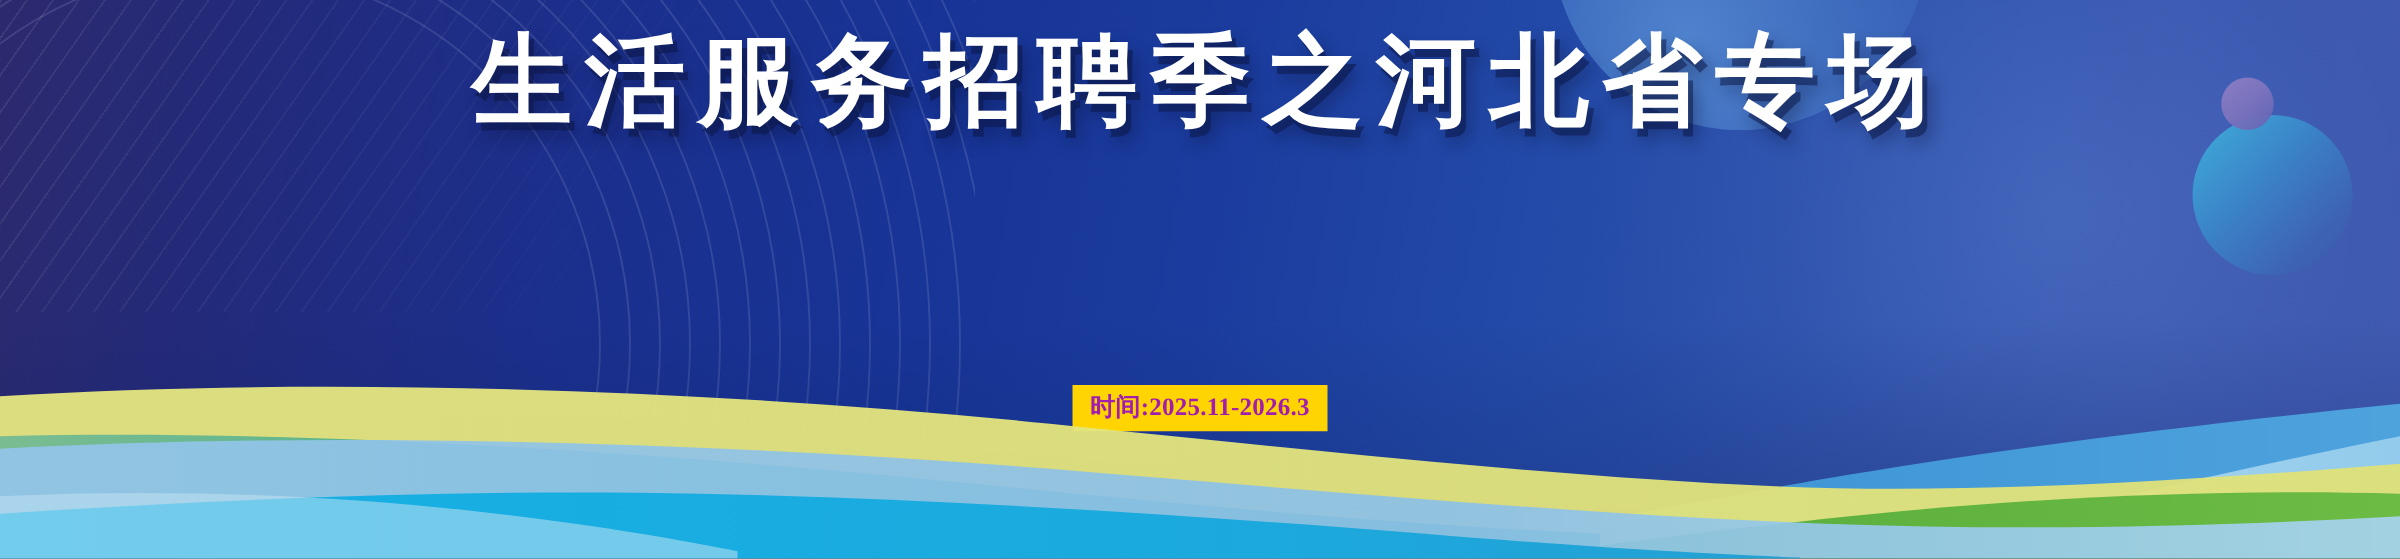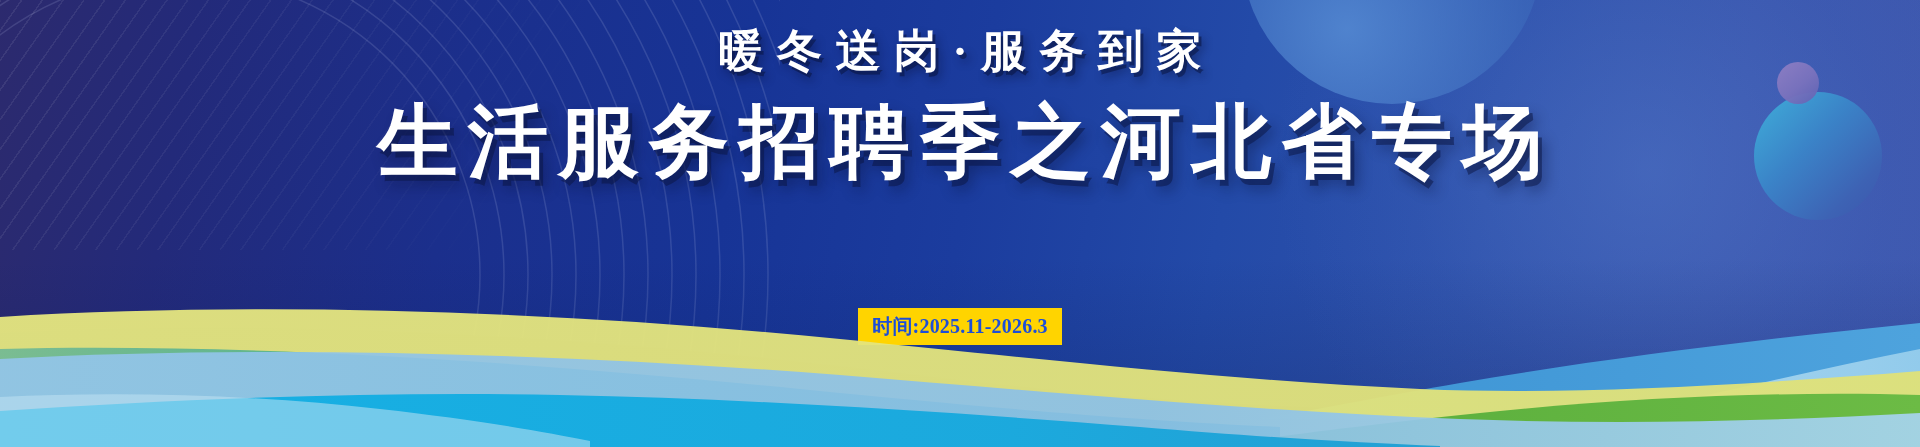--- a/index.html
+++ b/index.html
@@ -109,21 +109,21 @@
       4px 6px 0 rgba(9,20,64,.50),
       7px 10px 14px rgba(6,14,50,.42);
   }
 
   .badge-wrap{
     position:absolute; left:0; right:0; top:308px; text-align:center;
   }
   .badge{
     display:inline-block;
     background:#ffd400;
-    color:#1d4ed8;
+    color:#a21caf;
     font-family:"Liberation Serif","DejaVu Serif",serif;
     font-weight:700;
     font-size:20px;
     line-height:1;
     padding:8px 14px 9px;
     letter-spacing:.01em;
     white-space:nowrap;
   }
 </style>
 </head>
@@ -162,21 +162,20 @@
 
     <div class="hatch"></div>
     <div class="glow-right"></div>
     <div class="circle-topright"></div>
     <div class="sphere-lg"></div>
     <div class="sphere-sm"></div>
     <div class="vignette"></div>
   </div>
 
   <div class="content">
-    <div class="subtitle">暖冬送岗·服务到家</div>
     <div class="title">生活服务招聘季之河北省专场</div>
   </div>
 
   <div class="badge-wrap">
     <span class="badge">时间:2025.11-2026.3</span>
   </div>
 
   <div class="waves">
     <svg viewBox="0 0 1920 160" preserveAspectRatio="none" xmlns="http://www.w3.org/2000/svg" aria-hidden="true">
       <defs>

